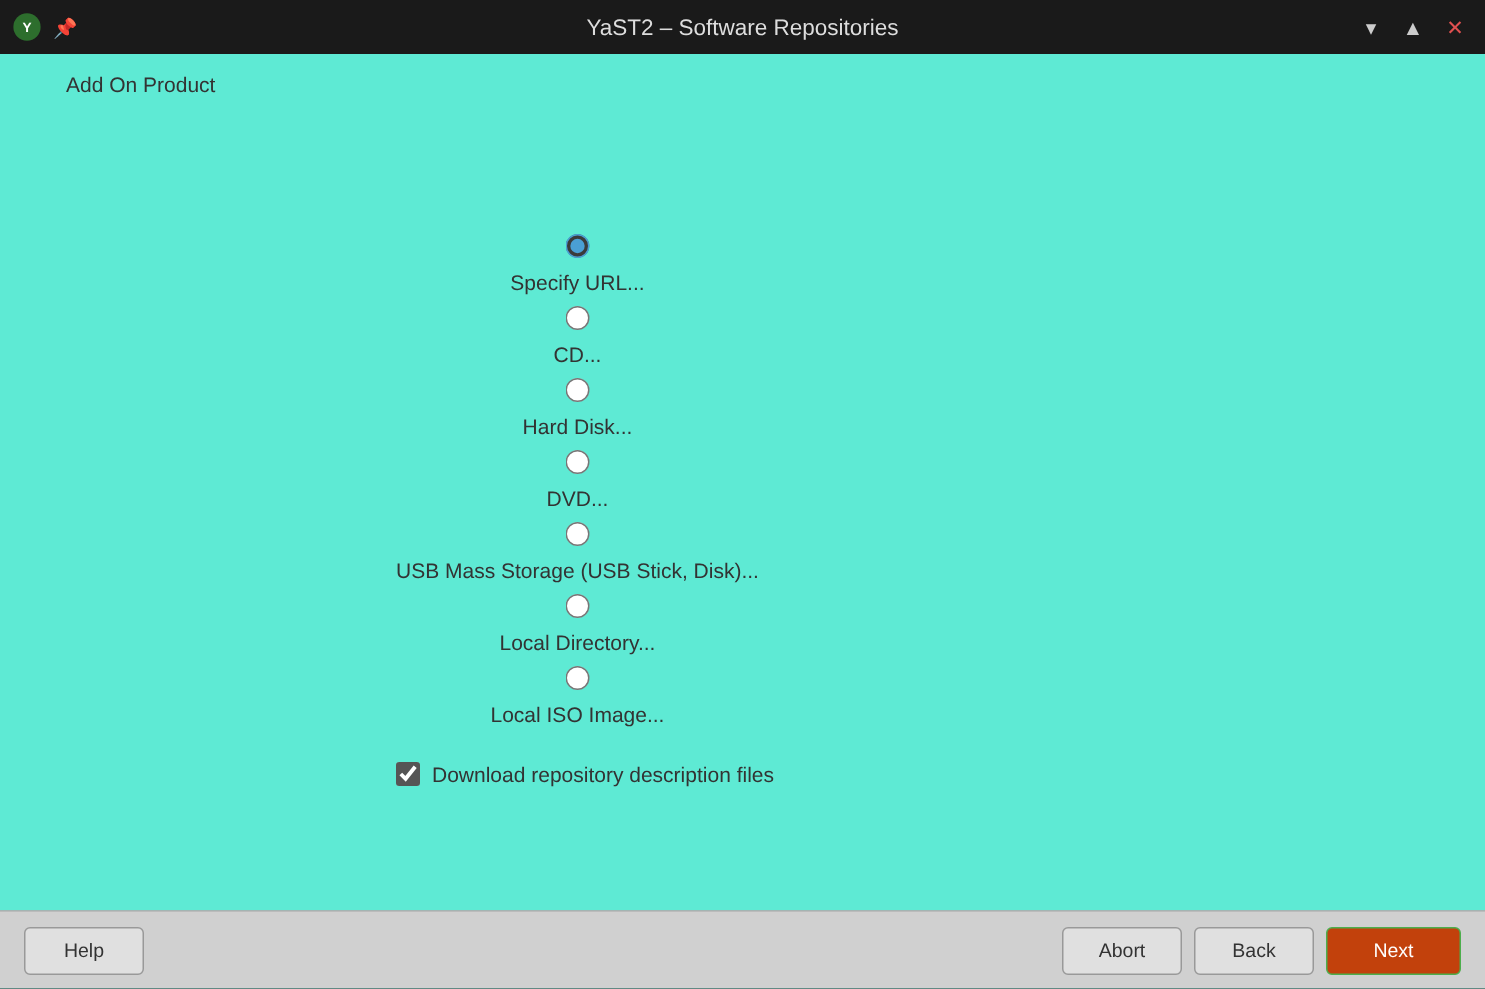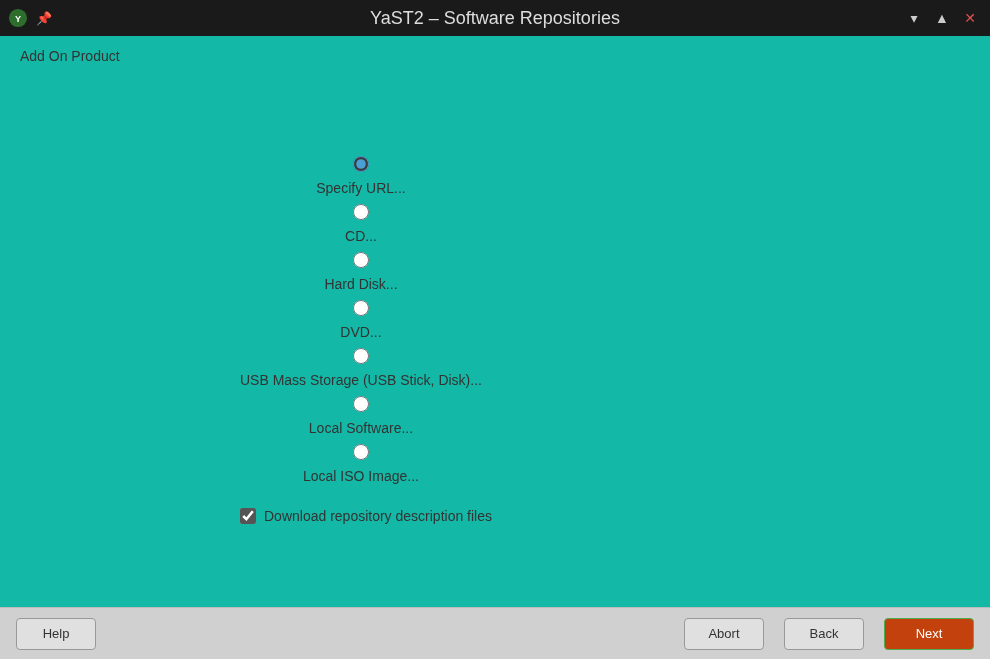--- a/index.html
+++ b/index.html
@@ -44,21 +44,21 @@
     .titlebar-icon {
       width: 20px;
       height: 20px;
       display: flex;
       align-items: center;
       justify-content: center;
     }
 
     .titlebar-title {
       color: #ddd;
-      font-size: 18px;
+      font-size: 15px;
       position: absolute;
       left: 50%;
       transform: translateX(-50%);
     }
 
     .titlebar-controls {
       display: flex;
       align-items: center;
       gap: 4px;
     }
@@ -74,23 +74,24 @@
       font-size: 14px;
       border-radius: 3px;
     }
 
     .titlebar-btn.close {
       color: #e05050;
     }
 
     .content-area {
       flex: 1;
-      background: #14b8a6;
-      display: flex;
-      flex-direction: column;
+      background: #5eead4;
+      display: flex;
+      flex-direction: column;
+      padding-left: 24px;
     }
 
     .page-title {
       padding: 12px 20px 8px 20px;
       font-size: 14px;
       font-weight: normal;
       color: #333;
     }
 
     .main-content {
@@ -162,21 +163,21 @@
       flex-shrink: 0;
     }
 
     .footer-left {
       display: flex;
       gap: 8px;
     }
 
     .footer-right {
       display: flex;
-      gap: 20px;
+      gap: 8px;
       justify-content: center;
     }
 
     .btn {
       height: 32px;
       padding: 0 20px;
       border: 1px solid #999;
       border-radius: 4px;
       background: #e0e0e0;
       color: #333;
@@ -246,21 +247,21 @@
           <label class="radio-item">
             <input type="radio" name="source-type" id="dvd" style="">
             <span class="radio-label">DVD...</span>
           </label>
           <label class="radio-item">
             <input type="radio" name="source-type" id="usb-mass-storage" style="">
             <span class="radio-label">USB Mass Storage (USB Stick, Disk)...</span>
           </label>
           <label class="radio-item">
             <input type="radio" name="source-type" id="local-directory" style="">
-            <span class="radio-label">Local Software...</span>
+            <span class="radio-label">Local Directory...</span>
           </label>
           <label class="radio-item">
             <input type="radio" name="source-type" id="local-iso-image" style="">
             <span class="radio-label">Local ISO Image...</span>
           </label>
         </div>
       <div class="checkbox-group">
       <label class="checkbox-group">
             <input type="checkbox" id="download-repo" checked="" style="">
             <span class="checkbox-label">Download repository description files</span>

